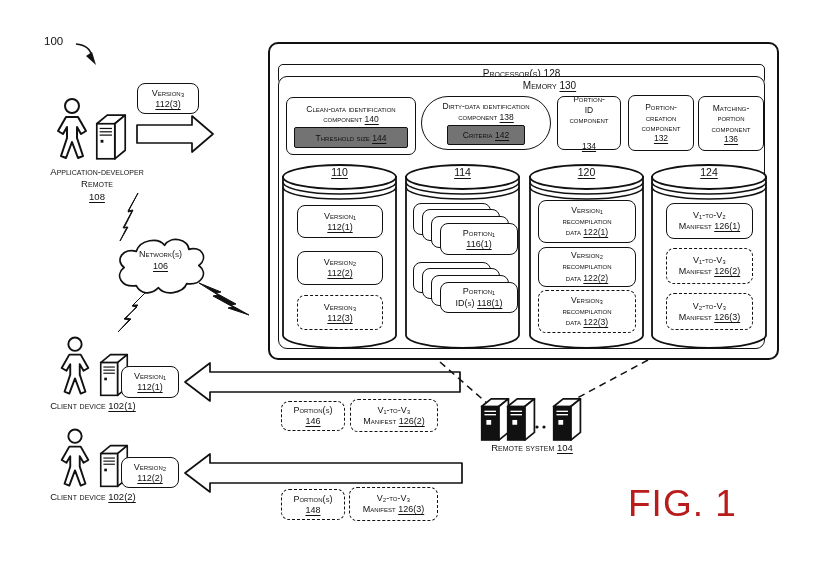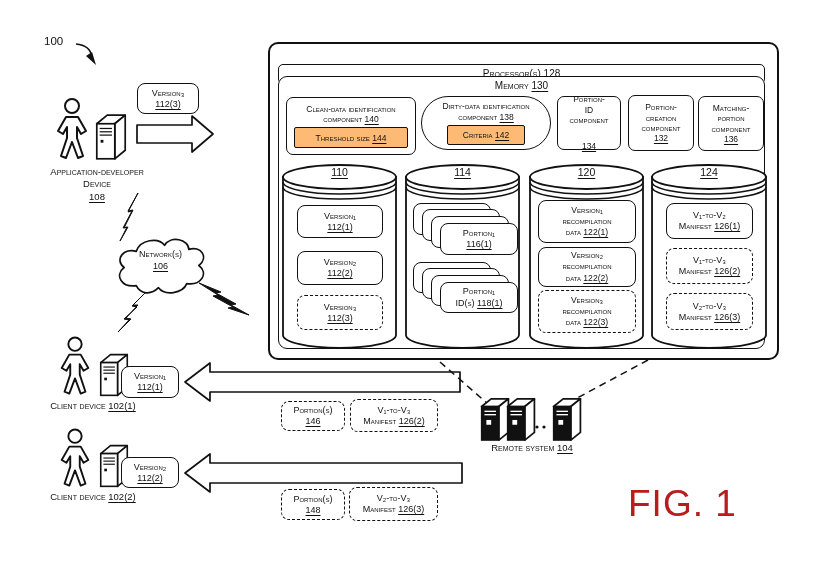--- a/index.html
+++ b/index.html
@@ -6,31 +6,31 @@
   #canvas{position:relative;width:825px;height:568px;background:#fff;overflow:hidden;
           font-family:"Liberation Sans","DejaVu Sans",sans-serif;color:#111;}
   .abs{position:absolute;}
   .sc{font-variant:small-caps;}
   .ref{text-decoration:underline;text-underline-offset:1.5px;}
   .box{position:absolute;border:1.6px solid #111;border-radius:8px;background:#fff;
        display:flex;flex-direction:column;justify-content:center;align-items:center;
        text-align:center;line-height:1.22;box-sizing:border-box;}
   .dashed{border-style:dashed;}
   .compbox{border-radius:7px;font-size:8.5px;padding:2px 12px;}
-  .innerbox{border:1.4px solid #111;border-radius:2px;background:#fdba74;font-size:8.5px;
+  .innerbox{border:1.4px solid #111;border-radius:2px;background:#737373;font-size:8.5px;
             display:flex;justify-content:center;align-items:center;margin-top:3px;}
   .cyl{position:absolute;}
   .cyl-label{position:absolute;left:0;right:0;top:3px;text-align:center;font-size:10.5px;}
   .item{font-size:9px;}
   .item3{font-size:8.6px;line-height:1.3;}
   .card{position:absolute;width:78px;border:1.5px solid #111;border-radius:8px;background:#fff;
         display:flex;flex-direction:column;justify-content:center;align-items:center;
         text-align:center;font-size:9px;line-height:1.25;box-sizing:border-box;}
   .devlabel{position:absolute;text-align:center;font-size:9.5px;line-height:1.3;}
-  .toplabel{position:absolute;text-align:center;font-size:10px;}
+  .toplabel{position:absolute;text-align:center;font-size:10px;margin-left:28px;}
   .cloudtext{position:absolute;text-align:center;font-size:9px;line-height:1.3;}
   .fig{position:absolute;font-size:37px;letter-spacing:1px;color:#b91c1c;}
   .ptr{position:absolute;font-size:11.5px;}
   svg{display:block;}
 </style>
 </head>
 <body>
 
 <div id="canvas">
 
@@ -244,21 +244,21 @@
   </div>
 
   <svg class="abs" style="left:52px;top:98px;" width="40" height="64">
       <use href="#sym-person"></use>
     </svg>
   <svg class="abs" style="left:93px;top:112px;" width="36" height="50">
       <use href="#sym-tower"></use>
     </svg>
 
   <div class="devlabel sc" style="left:45px;top:166px;width:104px;">
-    <span>Application-developer Device</span>
+    <span>Application-developer Remote</span>
     <span class="ref" style="display:block;">108</span>
   </div>
 
   <svg class="abs" style="left:112px;top:233px;" width="97" height="65" viewBox="0 0 96 64">
     <path d="M24,52 C10,54 2,42 12,34 C2,26 12,14 24,18 C28,6 46,4 52,12 C58,2 76,6 76,16 C88,12 96,24 86,32 C96,40 88,52 74,50 C70,60 52,62 46,54 C38,62 28,60 24,52 Z" fill="#fff" stroke="#111" stroke-width="1.7" stroke-linejoin="round"></path>
   </svg>
   <div class="cloudtext sc" style="left:112px;top:249px;width:97px;">
     <span>Network(s)</span>
     <span class="ref" style="display:block;">106</span>
   </div>

